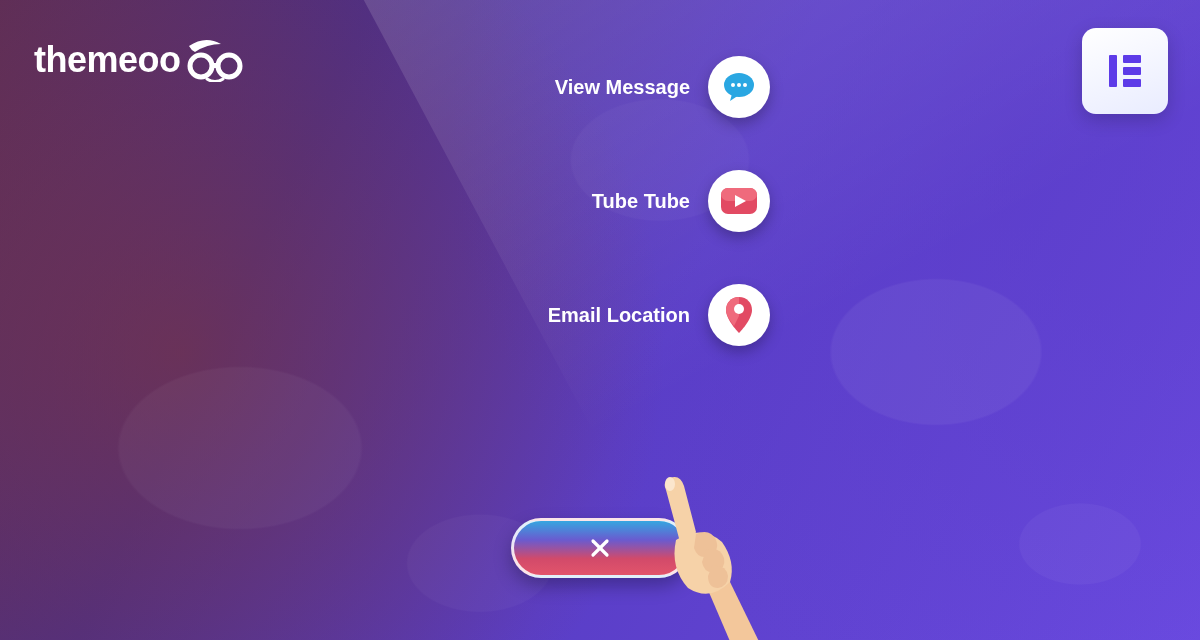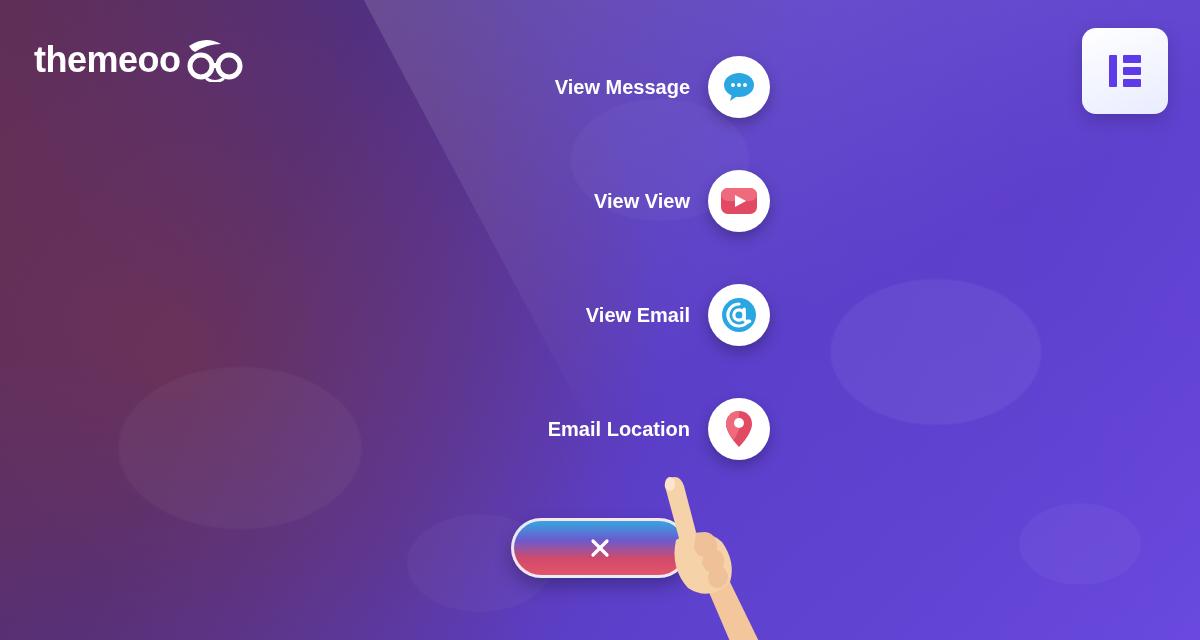--- a/index.html
+++ b/index.html
@@ -146,42 +146,30 @@
           <ellipse cx="19" cy="17" rx="15" ry="12" fill="#2aa7e2"></ellipse>
           <path d="M12 26 L10 33 L19 27 Z" fill="#2aa7e2"></path>
           <circle cx="13" cy="17" r="2" fill="#fff"></circle>
           <circle cx="19" cy="17" r="2" fill="#fff"></circle>
           <circle cx="25" cy="17" r="2" fill="#fff"></circle>
         </svg>
       </span>
     </div>
 
     <div class="fab-item">
-      <span class="fab-label">View View</span>
+      <span class="fab-label">Tube Tube</span>
       <span class="fab-circle">
         <svg width="40" height="30" viewBox="0 0 40 30">
           <rect x="2" y="2" width="36" height="26" rx="7" fill="#e24a63"></rect>
           <rect x="2" y="2" width="36" height="13" rx="7" fill="#ef6a7c"></rect>
           <path d="M16 9 L27 15 L16 21 Z" fill="#fff"></path>
         </svg>
       </span>
     </div>
 
-    <div class="fab-item">
-      <span class="fab-label">View Email</span>
-      <span class="fab-circle">
-        <svg width="40" height="40" viewBox="0 0 40 40">
-          <circle cx="20" cy="20" r="17" fill="#2aa7e2"></circle>
-          <path d="M20 9 a11 11 0 1 0 9.2 17" fill="none" stroke="#fff" stroke-width="3.2" stroke-linecap="round"></path>
-          <circle cx="20" cy="20" r="5.2" fill="none" stroke="#fff" stroke-width="3.2"></circle>
-          <path d="M25.2 20 v3.5 a3.5 3.5 0 0 0 5.5 2.8" fill="none" stroke="#fff" stroke-width="3.2" stroke-linecap="round"></path>
-          <line x1="25.2" y1="14" x2="25.2" y2="20" stroke="#fff" stroke-width="3.2" stroke-linecap="round"></line>
-        </svg>
-      </span>
-    </div>
 
     <div class="fab-item">
       <span class="fab-label">Email Location</span>
       <span class="fab-circle">
         <svg width="30" height="40" viewBox="0 0 30 40">
           <path d="M15 2 C7 2 2 8 2 15 C2 25 15 38 15 38 C15 38 28 25 28 15 C28 8 23 2 15 2 Z" fill="#e24a63"></path>
           <path d="M15 2 C7 2 2 8 2 15 C2 20 6 26 10 31 L15 21 L15 2 Z" fill="#ef6a7c"></path>
           <circle cx="15" cy="14" r="5" fill="#fff"></circle>
         </svg>
       </span>

